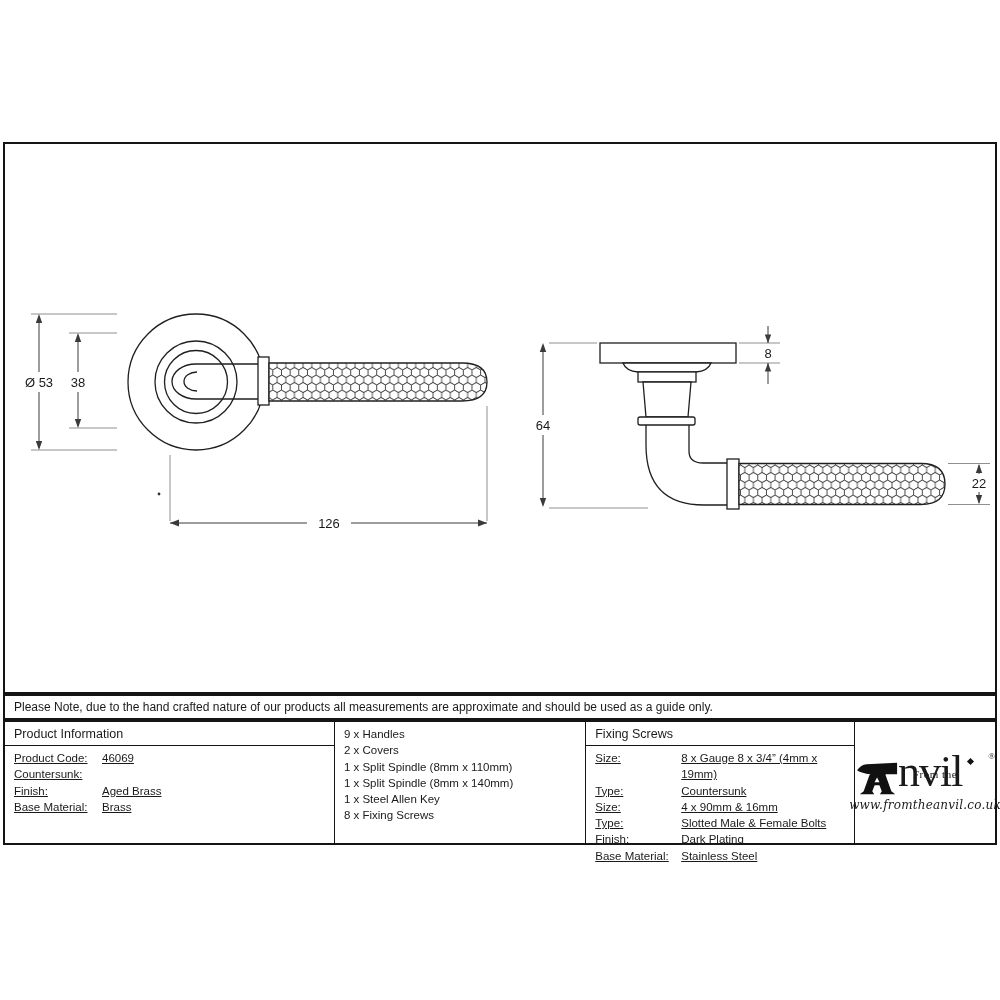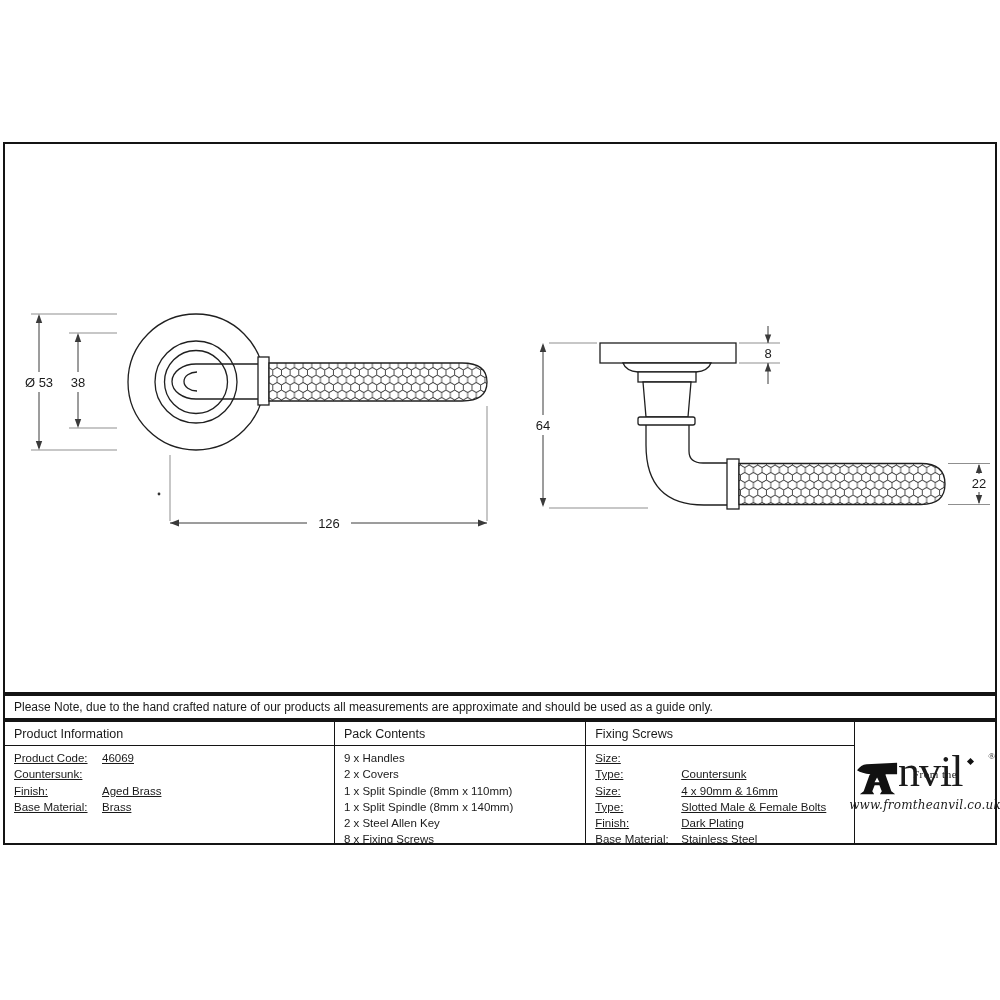--- a/index.html
+++ b/index.html
@@ -185,36 +185,36 @@
           <span class="v">Aged Brass</span>
         </div>
         <div class="kv-row">
           <span class="k">Base Material:</span>
           <span class="v">Brass</span>
         </div>
       </div>
     </div>
 
     <div class="col col2">
-      <div class="col-header">Pack Contents</div>
       <div class="col-body">
         <div class="pack-item">9 x Handles</div>
         <div class="pack-item">2 x Covers</div>
         <div class="pack-item">1 x Split Spindle (8mm x 110mm)</div>
         <div class="pack-item">1 x Split Spindle (8mm x 140mm)</div>
-        <div class="pack-item">2 x Steel Allen Key</div>
+        <div class="pack-item">1 x Steel Allen Key</div>
         <div class="pack-item">8 x Fixing Screws</div>
       </div>
     </div>
 
     <div class="col col3">
       <div class="col-header">Fixing Screws</div>
       <div class="col-body">
         <div class="kv-row">
           <span class="k">Size:</span>
+          <span class="v">8 x Gauge 8 x 3/4” (4mm x 19mm)</span>
         </div>
         <div class="kv-row">
           <span class="k">Type:</span>
           <span class="v">Countersunk</span>
         </div>
         <div class="kv-row">
           <span class="k">Size:</span>
           <span class="v">4 x 90mm &amp; 16mm</span>
         </div>
         <div class="kv-row">

